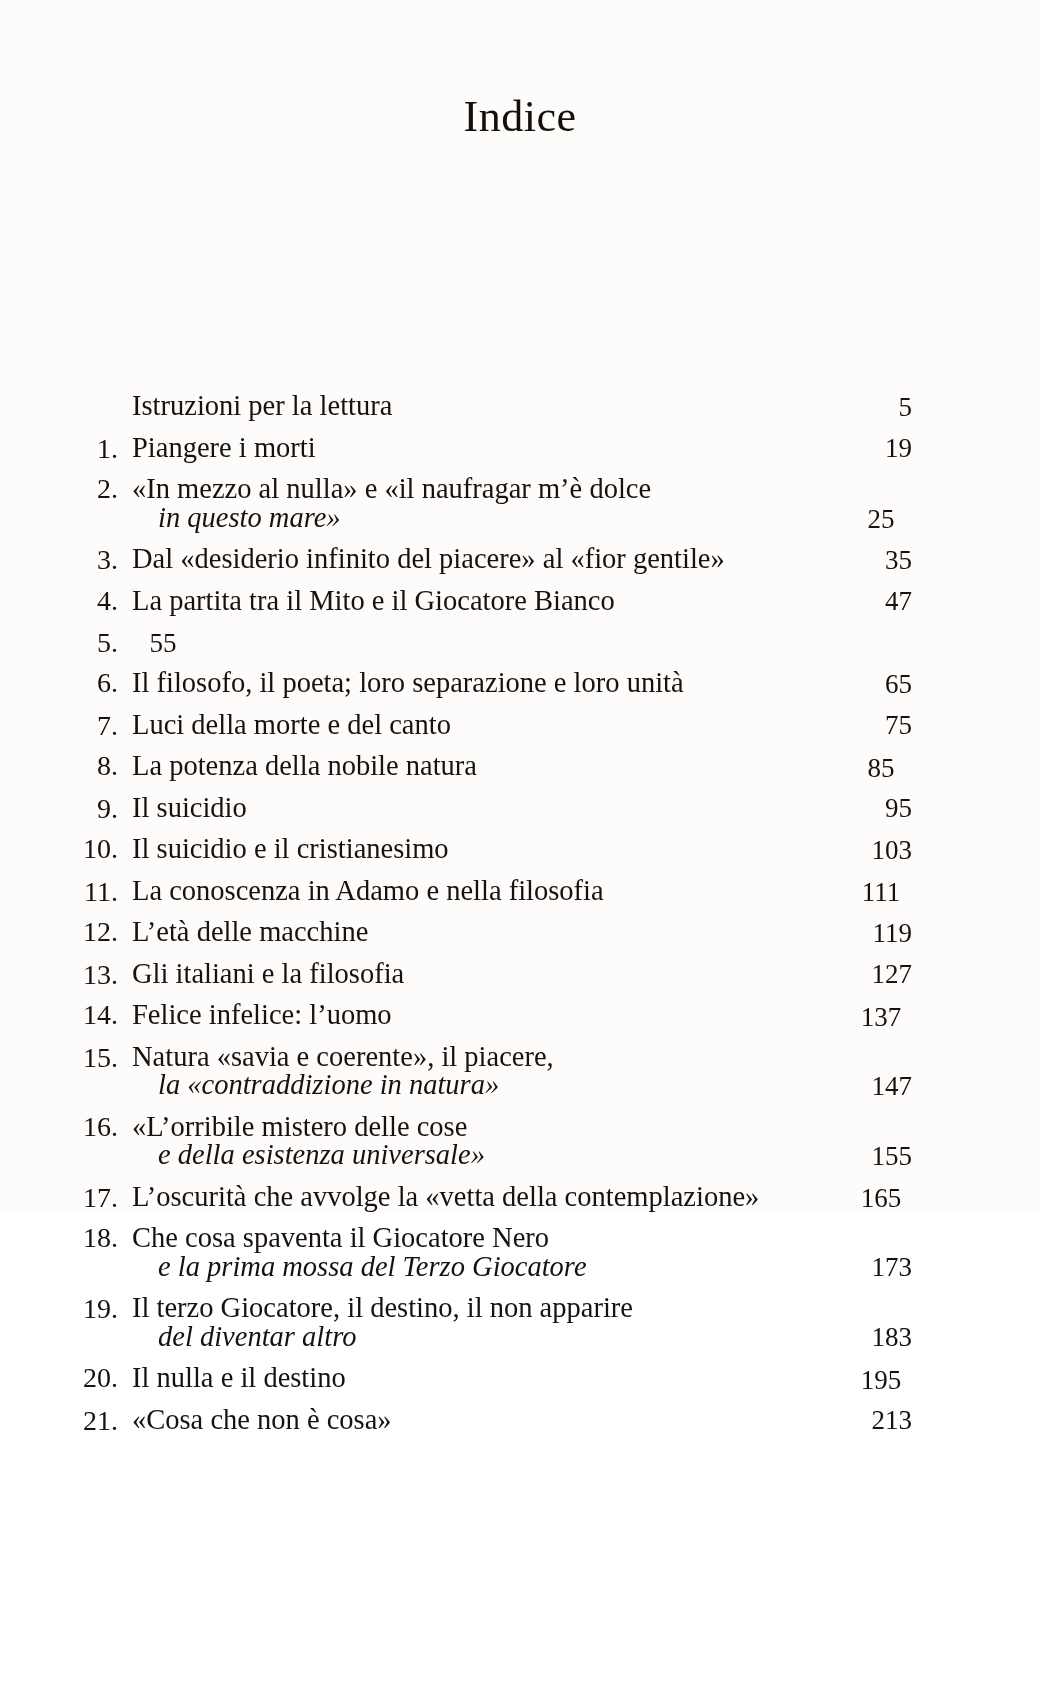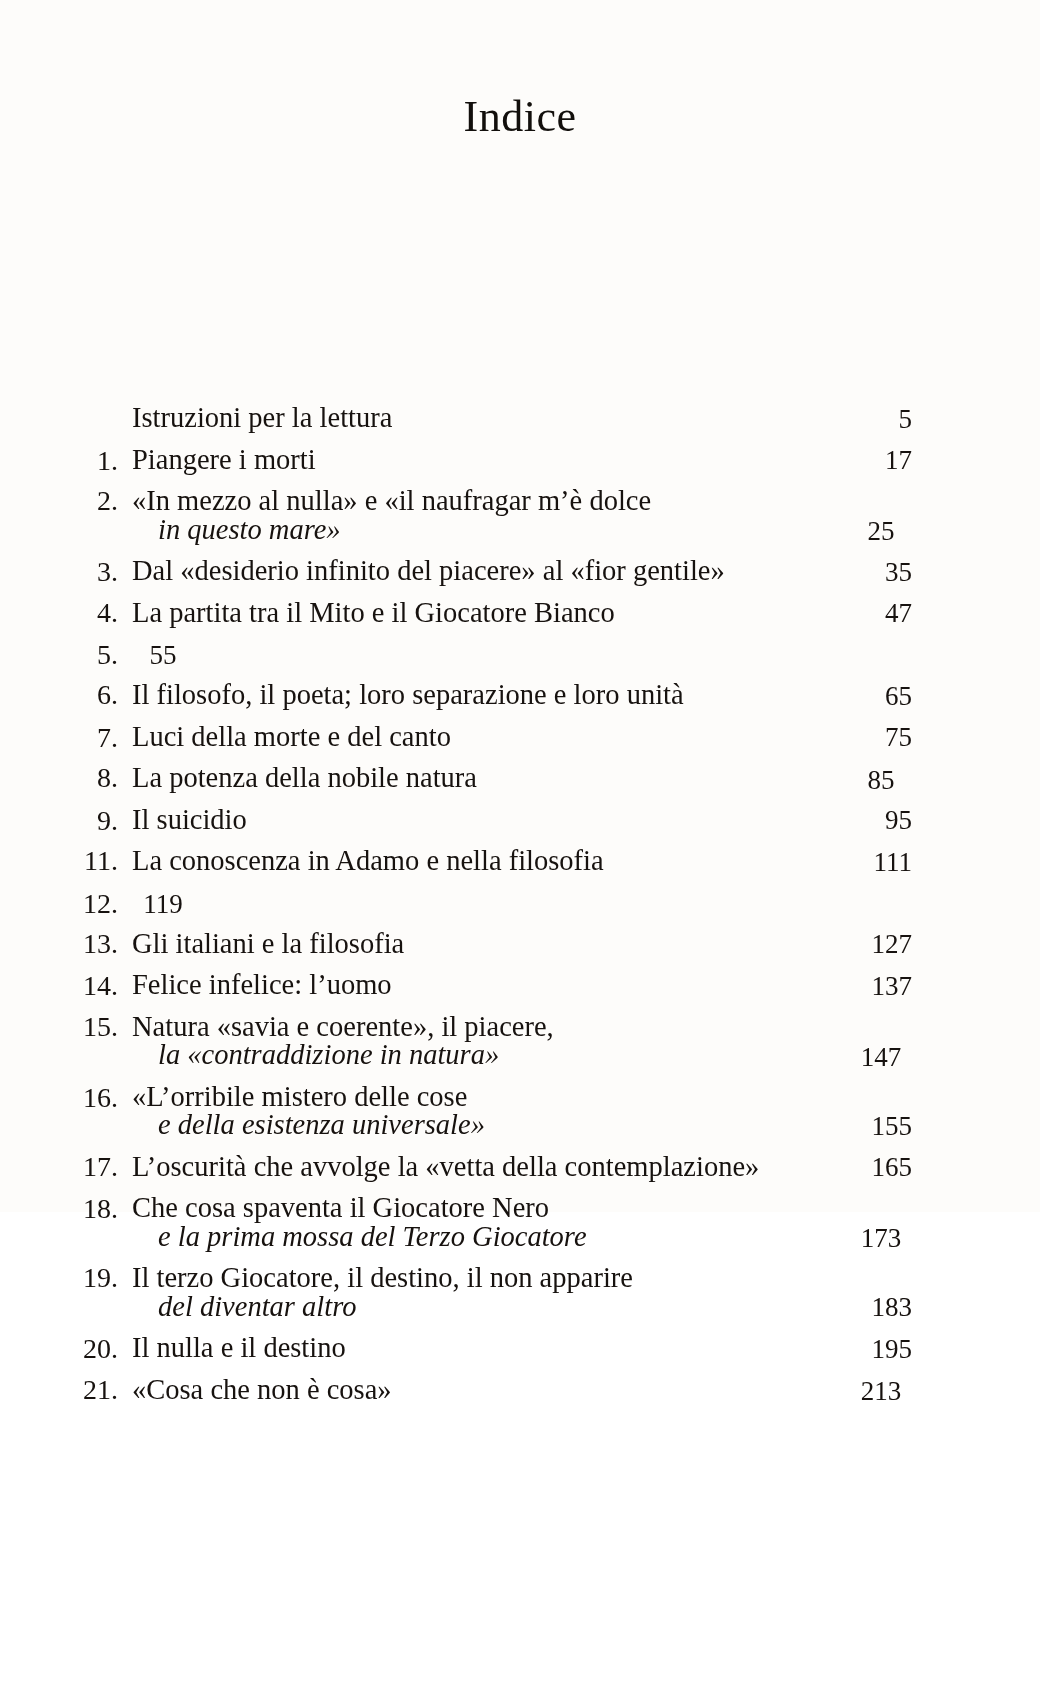--- a/index.html
+++ b/index.html
@@ -39,21 +39,20 @@
     top: 392px;
     left: 62px;
     width: 850px;
   }
   .toc-row {
     display: flex;
     align-items: flex-start;
     font-size: 28.5px;
     line-height: 1.0;
     margin-bottom: 13px;
-    margin-top: 12px;
   }
   .toc-num {
     flex: 0 0 56px;
     text-align: right;
     padding-right: 14px;
     font-size: 28px;
     color: #17120f;
     white-space: nowrap;
   }
   .toc-title {
@@ -85,21 +84,21 @@
   <h1 class="page-title">Indice</h1>
   <div class="toc" id="toc">
       <div class="toc-row row-nonum">
         <span class="toc-num"></span>
         <span class="toc-title"><span>Istruzioni per la lettura</span></span>
         <span class="toc-page">5</span>
       </div>
       <div class="toc-row">
         <span class="toc-num">1.</span>
         <span class="toc-title"><span>Piangere i morti</span></span>
-        <span class="toc-page">17</span>
+        <span class="toc-page">19</span>
       </div>
       <div class="toc-row">
         <span class="toc-num">2.</span>
         <span class="toc-title"><span>«In mezzo al nulla» e «il naufragar m’è dolce</span><span class="cont">in questo mare»</span></span>
         <span class="toc-page">25</span>
       </div>
       <div class="toc-row">
         <span class="toc-num">3.</span>
         <span class="toc-title"><span>Dal «desiderio infinito del piacere» al «fior gentile»</span></span>
         <span class="toc-page">35</span>
@@ -127,26 +126,32 @@
         <span class="toc-num">8.</span>
         <span class="toc-title"><span>La potenza della nobile natura</span></span>
         <span class="toc-page">85</span>
       </div>
       <div class="toc-row">
         <span class="toc-num">9.</span>
         <span class="toc-title"><span>Il suicidio</span></span>
         <span class="toc-page">95</span>
       </div>
       <div class="toc-row">
+        <span class="toc-num">10.</span>
+        <span class="toc-title"><span>Il suicidio e il cristianesimo</span></span>
+        <span class="toc-page">103</span>
+      </div>
+      <div class="toc-row">
         <span class="toc-num">11.</span>
         <span class="toc-title"><span>La conoscenza in Adamo e nella filosofia</span></span>
         <span class="toc-page">111</span>
       </div>
       <div class="toc-row">
         <span class="toc-num">12.</span>
+        <span class="toc-title"><span>L’età delle macchine</span></span>
         <span class="toc-page">119</span>
       </div>
       <div class="toc-row">
         <span class="toc-num">13.</span>
         <span class="toc-title"><span>Gli italiani e la filosofia</span></span>
         <span class="toc-page">127</span>
       </div>
       <div class="toc-row">
         <span class="toc-num">14.</span>
         <span class="toc-title"><span>Felice infelice: l’uomo</span></span>

